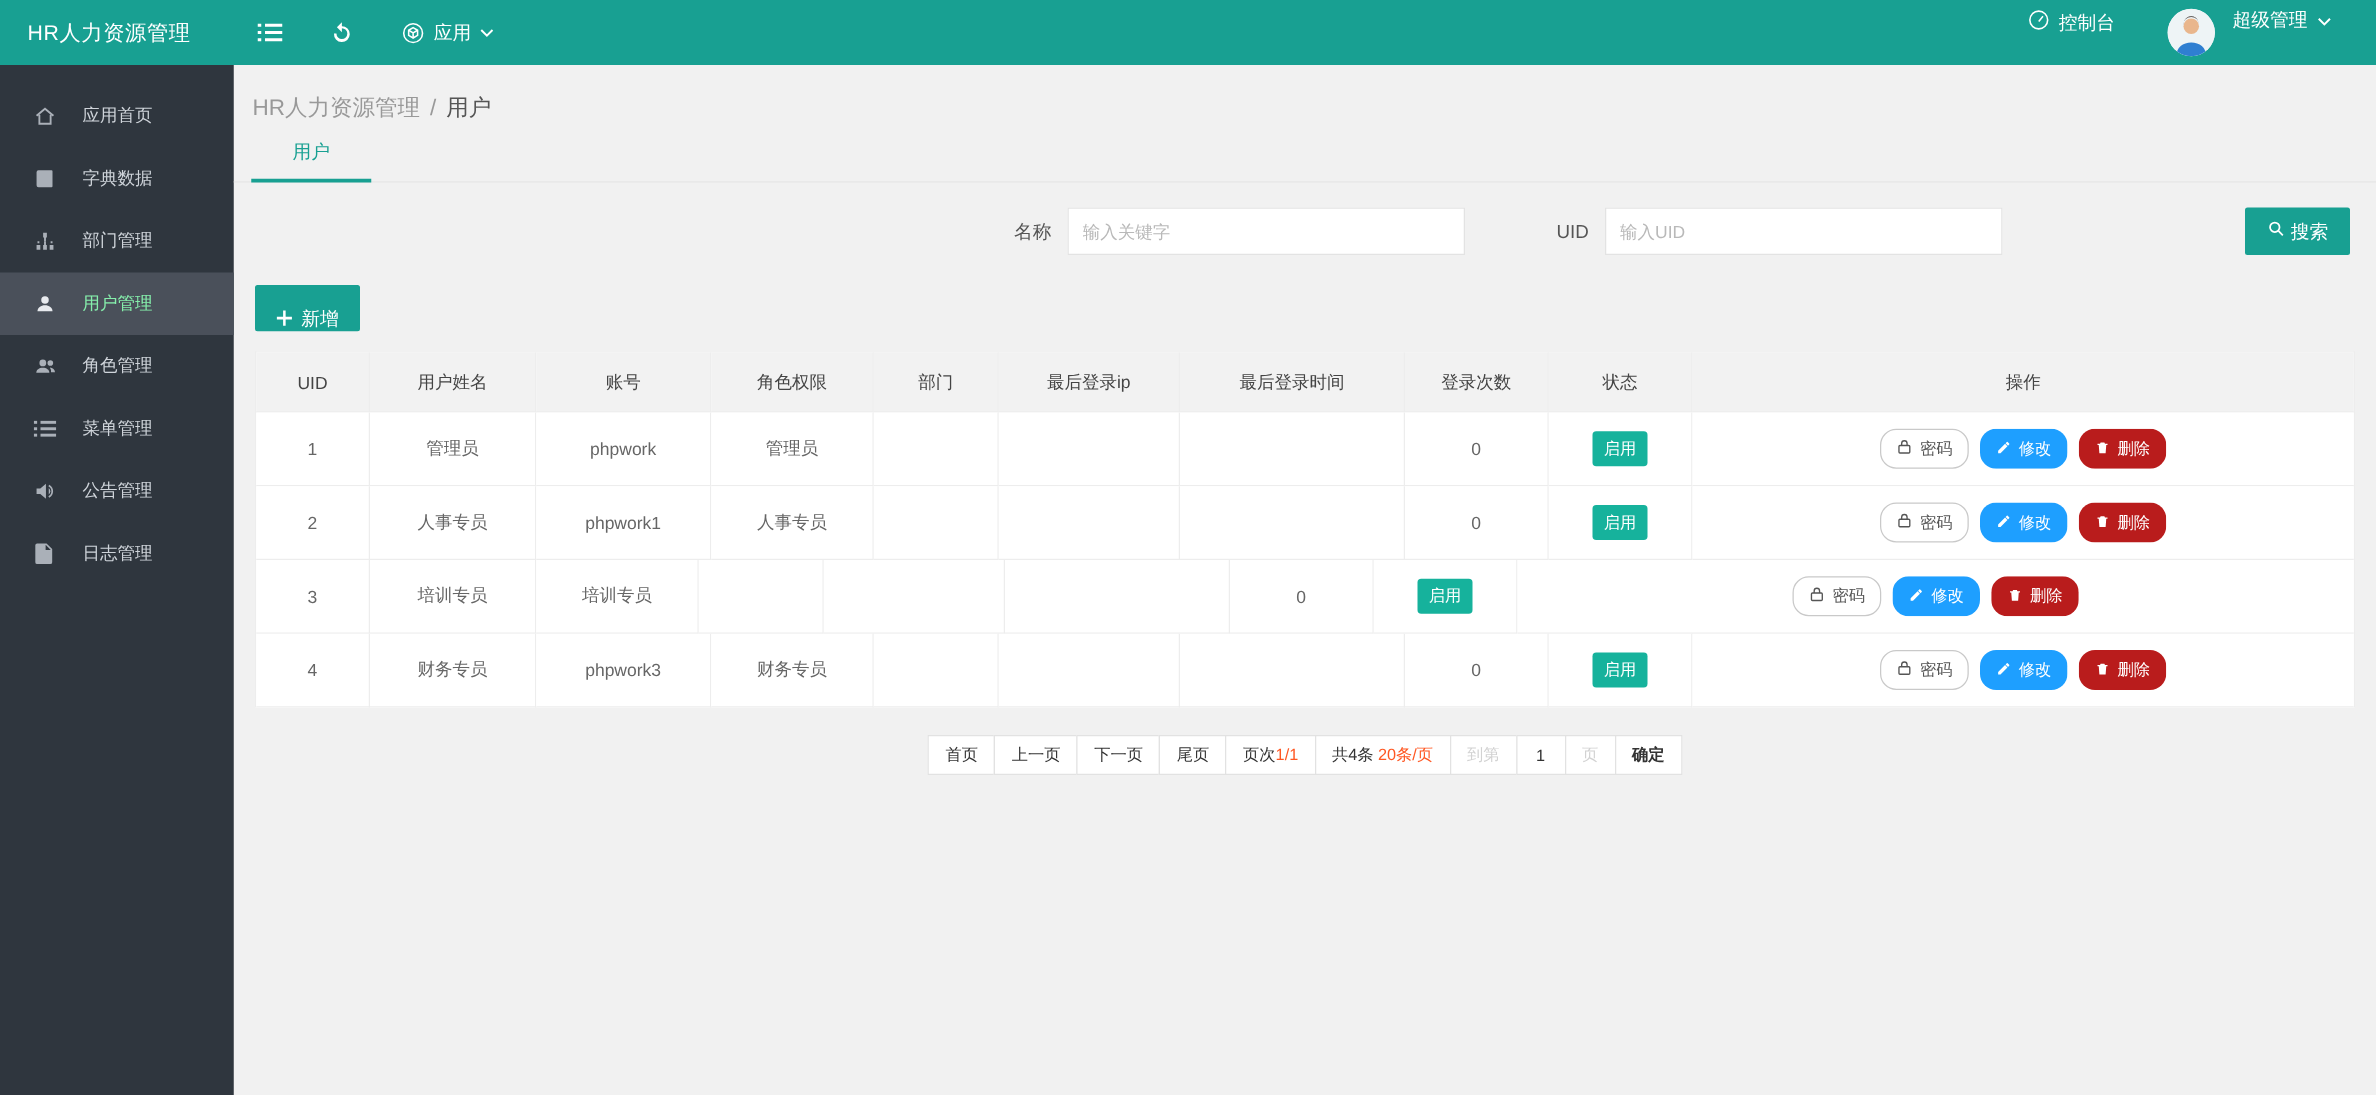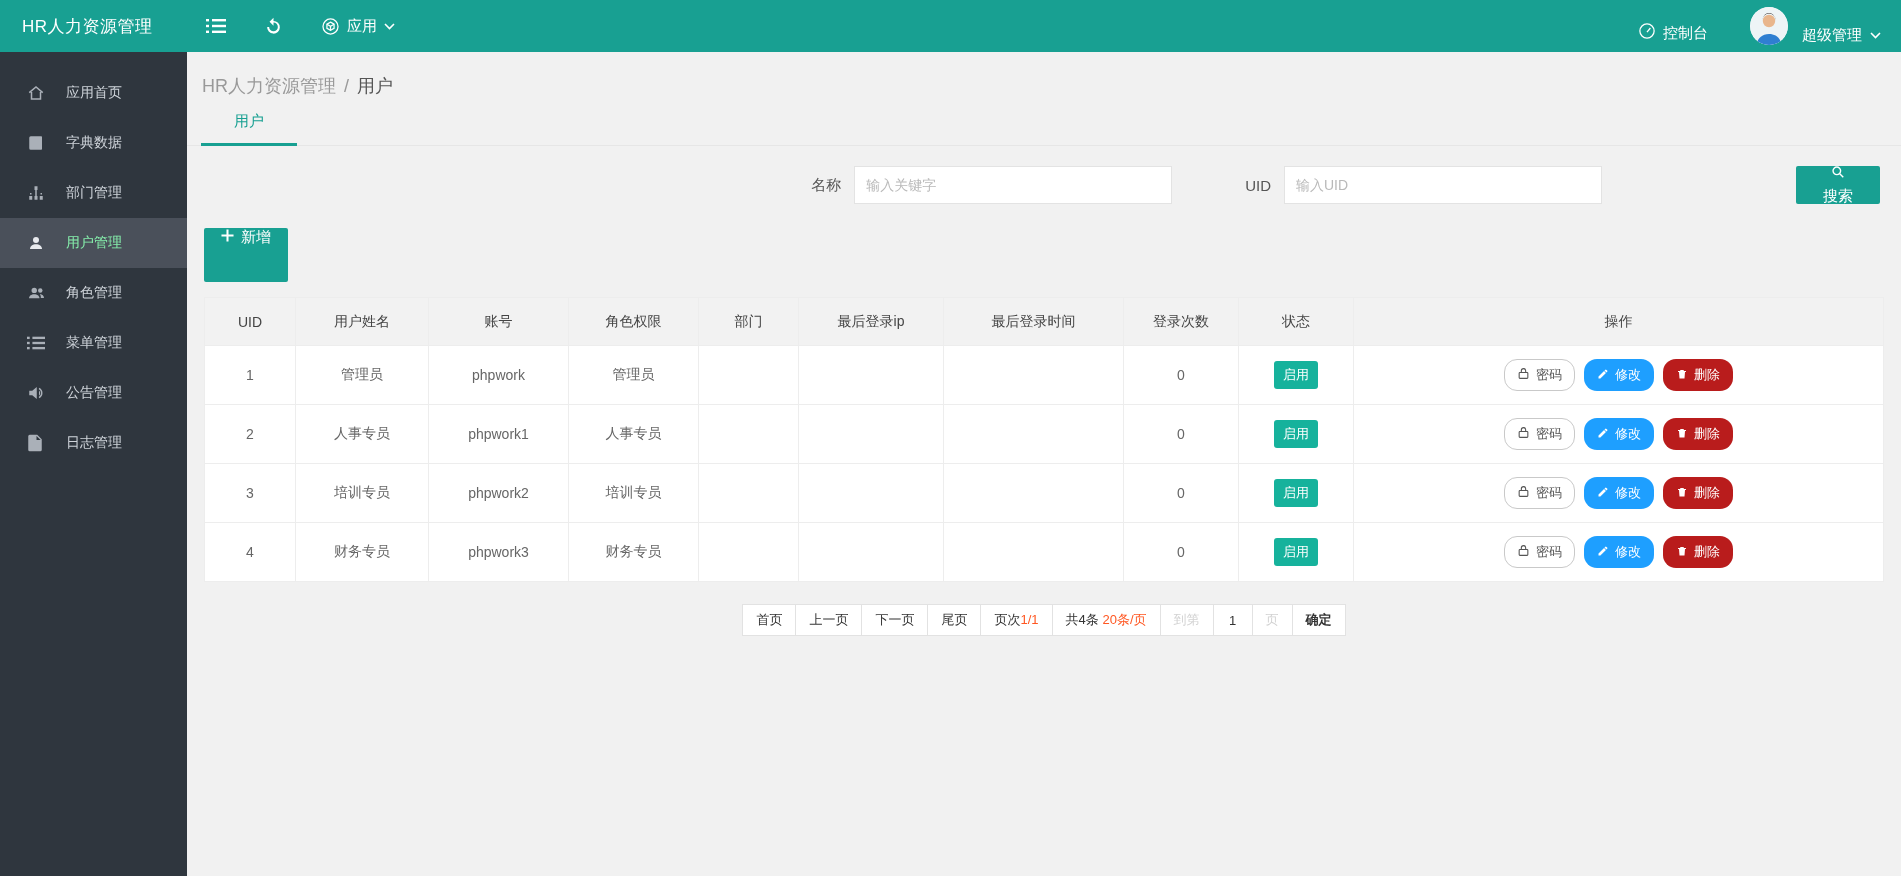--- a/index.html
+++ b/index.html
@@ -6,21 +6,21 @@
   html,body { width:1901px; height:876px; overflow:hidden;
     font-family:"Liberation Sans","DejaVu Sans",sans-serif; background:#f1f1f1; }
 
   
   .header { position:absolute; top:0; left:0; right:0; height:52px;
     background:#18a092; display:flex; align-items:center; color:#fff; z-index:10; }
   .logo { width:187px; padding-left:22px; font-size:17px; letter-spacing:.5px; }
   .hicon-btn { padding:0 19px; height:52px; display:flex; align-items:center; cursor:pointer; }
   .hicon-btn svg { display:block; }
   .h-app { display:flex; align-items:center; gap:7px; font-size:15px; }
-  .h-right { margin-left:auto; display:flex; align-items:flex-end; padding-right:20px;font-family:Liberation Mono, monospace; }
+  .h-right { margin-left:auto; display:flex; align-items:flex-start; padding-right:36px; }
   .h-console { display:flex; align-items:center; gap:7px; font-size:15px; padding:0 16px; cursor:pointer; }
   .avatar { width:38px; height:38px; border-radius:50%; background:#eef4f6; overflow:hidden;
     margin:0 14px 0 26px; display:flex; align-items:flex-end; justify-content:center; }
   .h-user { display:flex; align-items:center; gap:8px; font-size:15px; cursor:pointer; }
 
   
   .sidebar { position:absolute; top:52px; left:0; bottom:0; width:187px;
     background:#2f363e; padding-top:16px; }
   .menu-item { height:50px; display:flex; align-items:center; padding-left:27px;
     color:#cfd4da; font-size:14px; cursor:pointer; }
@@ -40,26 +40,26 @@
   
   .search-row { display:flex; align-items:center; justify-content:flex-end;
     margin-top:20px; padding-right:21px; }
   .s-label { font-size:15px; color:#555; margin-right:13px; }
   .s-input { width:318px; height:38px; border:1px solid #e3e3e3; background:#fff;
     padding:0 11px; font-size:14px; color:#333; outline:none; }
   .s-input::placeholder { color:#b9b9b9; }
   .gap1 { width:73px; } .gap2 { width:194px; }
   .btn-search { width:84px; height:38px; background:#18a092; color:#fff; border:none;
     border-radius:2px; font-size:15px; display:flex; align-items:center; justify-content:center;
-    gap:5px; cursor:pointer;flex-direction:column; }
+    gap:5px; cursor:pointer; }
 
   
   .toolbar { margin:24px 0 15px 17px; }
-  .btn-add { height:54px; padding:0 17px; background:#18a092; color:#fff; border:none;
-    border-radius:2px; font-size:15px; display:inline-flex; align-items:flex-start; gap:7px; cursor:pointer; }
+  .btn-add { height:37px; padding:0 17px; background:#18a092; color:#fff; border:none;
+    border-radius:2px; font-size:15px; display:inline-flex; align-items:flex-end; gap:7px; cursor:pointer; }
 
   
   .table { margin:0 17px; background:#fff; border:1px solid #ededed; border-bottom:none; }
   .tr { display:flex; }
   .th,.td { border-right:1px solid #ededed; border-bottom:1px solid #ededed;
     display:flex; align-items:center; justify-content:center; font-size:14px; }
   .th:last-child,.td:last-child { border-right:none; }
   .th { height:48px; background:#f2f2f2; color:#444; }
   .td { height:59px; color:#666; background:#fff; }
   .c0{width:91px;} .c1{width:133px;} .c2{width:140px;} .c3{width:130px;} .c4{width:100px;}
@@ -361,21 +361,20 @@
                 </svg></span>
             <span>删除</span>
           </button>
         </div>
       </div>
     </div>
 
     <div class="tr">
       <div class="td c0">3</div>
       <div class="td c1">培训专员</div>
-      <div class="td c2">phpwork2</div>
       <div class="td c3">培训专员</div>
       <div class="td c4"></div>
       <div class="td c5"></div>
       <div class="td c6"></div>
       <div class="td c7">0</div>
       <div class="td c8">
         <span class="badge">启用</span>
       </div>
       <div class="td c9">
         <div class="acts">

